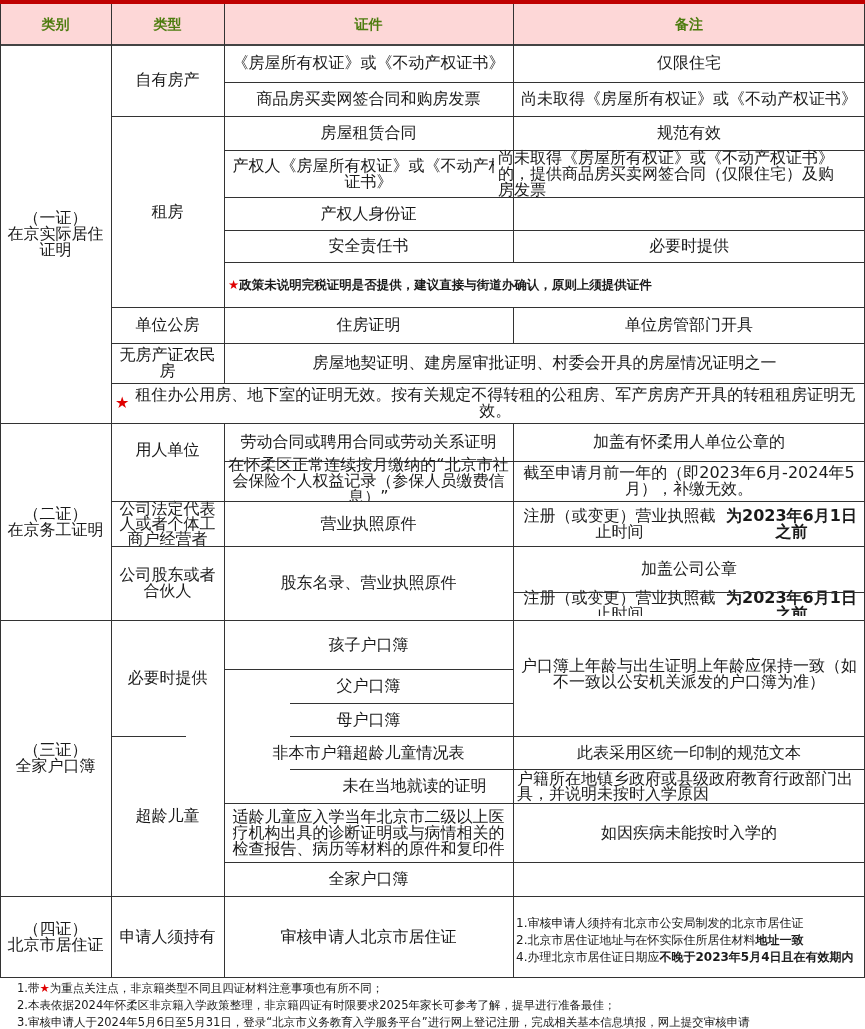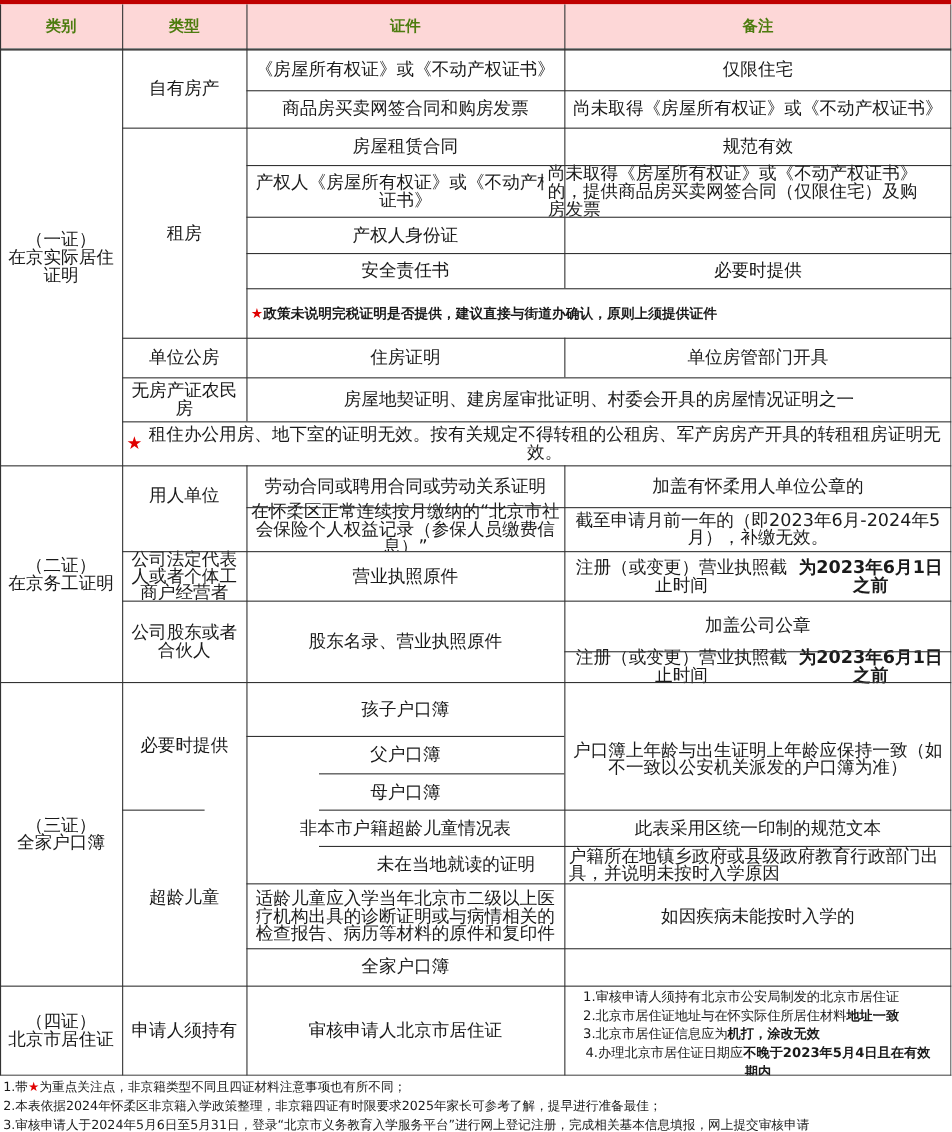--- a/index.html
+++ b/index.html
@@ -8,21 +8,21 @@
   .topbar { position:absolute; left:0; top:0; width:865px; height:4px; background:#c00000; }
   .cell { position:absolute; box-sizing:border-box; display:flex; align-items:center; justify-content:center;
           text-align:center; font-size:16px; line-height:16px; padding:0 4px; background:#fff; }
   .hdr { background:#fdd7d7; font-weight:bold; font-size:14px; color:#4d7c0f; }
   .left { justify-content:flex-start; text-align:left; }
   .bold { font-weight:bold; }
   .star { color:#e00000; }
   .hl { position:absolute; height:1px; background:#333; }
   .vl { position:absolute; width:1px; background:#333; }
   .footer { position:absolute; left:0; top:978px; width:865px; height:51px; box-sizing:border-box;
-            padding:2px 3px; font-size:11.5px; line-height:17px; background:#fff; }
+            padding:2px 17px; font-size:11.5px; line-height:17px; background:#fff; }
   .footer div { white-space:nowrap; overflow:hidden; }
   .list { flex-direction:column; align-items:flex-start; justify-content:center; text-align:left; }
   .list div { line-height:17px; }
 </style>
 </head>
 <body>
 
 <div class="topbar"></div>
 
 <div class="cell hdr" style="left:0;top:4px;width:111px;height:40px;">类别</div>
@@ -95,42 +95,41 @@
 
 <div class="cell" style="left:0;top:620px;width:111px;height:276px;flex-direction:column;">
   <span>（三证）</span>
   <span>全家户口簿</span>
 </div>
 
 <div class="cell" style="left:111px;top:620px;width:113px;height:116px;">必要时提供</div>
 <div class="cell" style="left:224px;top:620px;width:289px;height:49px;">孩子户口簿</div>
 <div class="cell" style="left:224px;top:669px;width:289px;height:34px;">父户口簿</div>
 <div class="cell" style="left:224px;top:703px;width:289px;height:33px;">母户口簿</div>
-<div class="cell" style="left:513px;top:632px;width:352px;height:116px;">户口簿上年龄与出生证明上年龄应保持一致（如不一致以公安机关派发的户口簿为准）</div>
+<div class="cell" style="left:513px;top:616px;width:352px;height:116px;">户口簿上年龄与出生证明上年龄应保持一致（如不一致以公安机关派发的户口簿为准）</div>
 
 <div class="cell" style="left:111px;top:736px;width:113px;height:160px;">超龄儿童</div>
 <div class="cell" style="left:224px;top:736px;width:289px;height:33px;">非本市户籍超龄儿童情况表</div>
 <div class="cell" style="left:513px;top:736px;width:352px;height:33px;">此表采用区统一印制的规范文本</div>
 <div class="cell" style="left:224px;top:769px;width:289px;height:34px;margin-left:46px;">未在当地就读的证明</div>
 <div class="cell left" style="left:513px;top:769px;width:352px;height:34px;line-height:15px;">户籍所在地镇乡政府或县级政府教育行政部门出具，并说明未按时入学原因</div>
 <div class="cell" style="left:224px;top:803px;width:289px;height:59px;">适龄儿童应入学当年北京市二级以上医疗机构出具的诊断证明或与病情相关的检查报告、病历等材料的原件和复印件</div>
 <div class="cell" style="left:513px;top:803px;width:352px;height:59px;">如因疾病未能按时入学的</div>
 <div class="cell" style="left:224px;top:862px;width:289px;height:34px;">全家户口簿</div>
 <div class="cell" style="left:513px;top:862px;width:352px;height:34px;"></div>
 
 <div class="cell" style="left:0;top:896px;width:111px;height:82px;flex-direction:column;">
   <span>（四证）</span>
   <span>北京市居住证</span>
 </div>
 <div class="cell" style="left:111px;top:896px;width:113px;height:82px;">申请人须持有</div>
 <div class="cell" style="left:224px;top:896px;width:289px;height:82px;">审核申请人北京市居住证</div>
-<div class="cell list" style="left:513px;top:896px;width:352px;height:89px;padding:1px 17px;font-size:12px;text-align:center;">
+<div class="cell list" style="left:513px;top:896px;width:352px;height:89px;padding:1px 3px;font-size:12px;">
   <div>1.审核申请人须持有北京市公安局制发的北京市居住证</div>
   <div><span>2.北京市居住证地址与在怀实际住所居住材料</span><b>地址一致</b></div>
-  <div><span>3.北京市居住证信息应为</span><b>机打，涂改无效</b></div>
   <div style="white-space:normal;"><span>4.办理北京市居住证日期应</span><b>不晚于2023年5月4日且在有效期内</b></div>
 </div>
 
 <div class="hl" style="left:0;top:44px;width:865px;height:2px;background:#444;"></div>
 <div class="vl" style="left:0;top:4px;height:974px;"></div>
 <div class="vl" style="left:864px;top:4px;height:974px;"></div>
 <div class="vl" style="left:111px;top:4px;height:974px;"></div>
 <div class="vl" style="left:224px;top:4px;height:379px;"></div>
 <div class="vl" style="left:224px;top:423px;height:555px;"></div>
 <div class="vl" style="left:513px;top:4px;height:258px;"></div>

